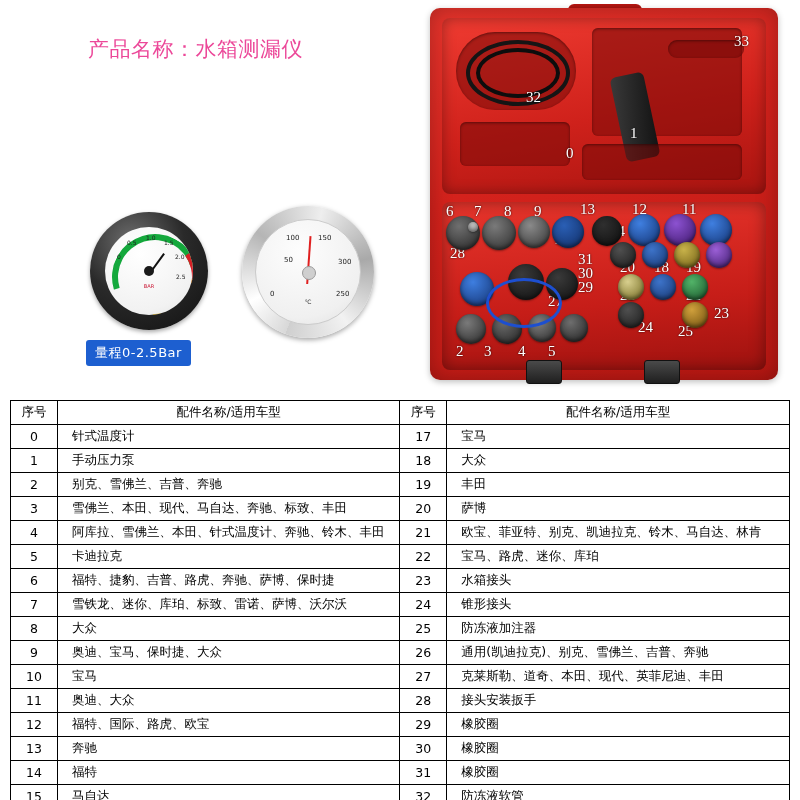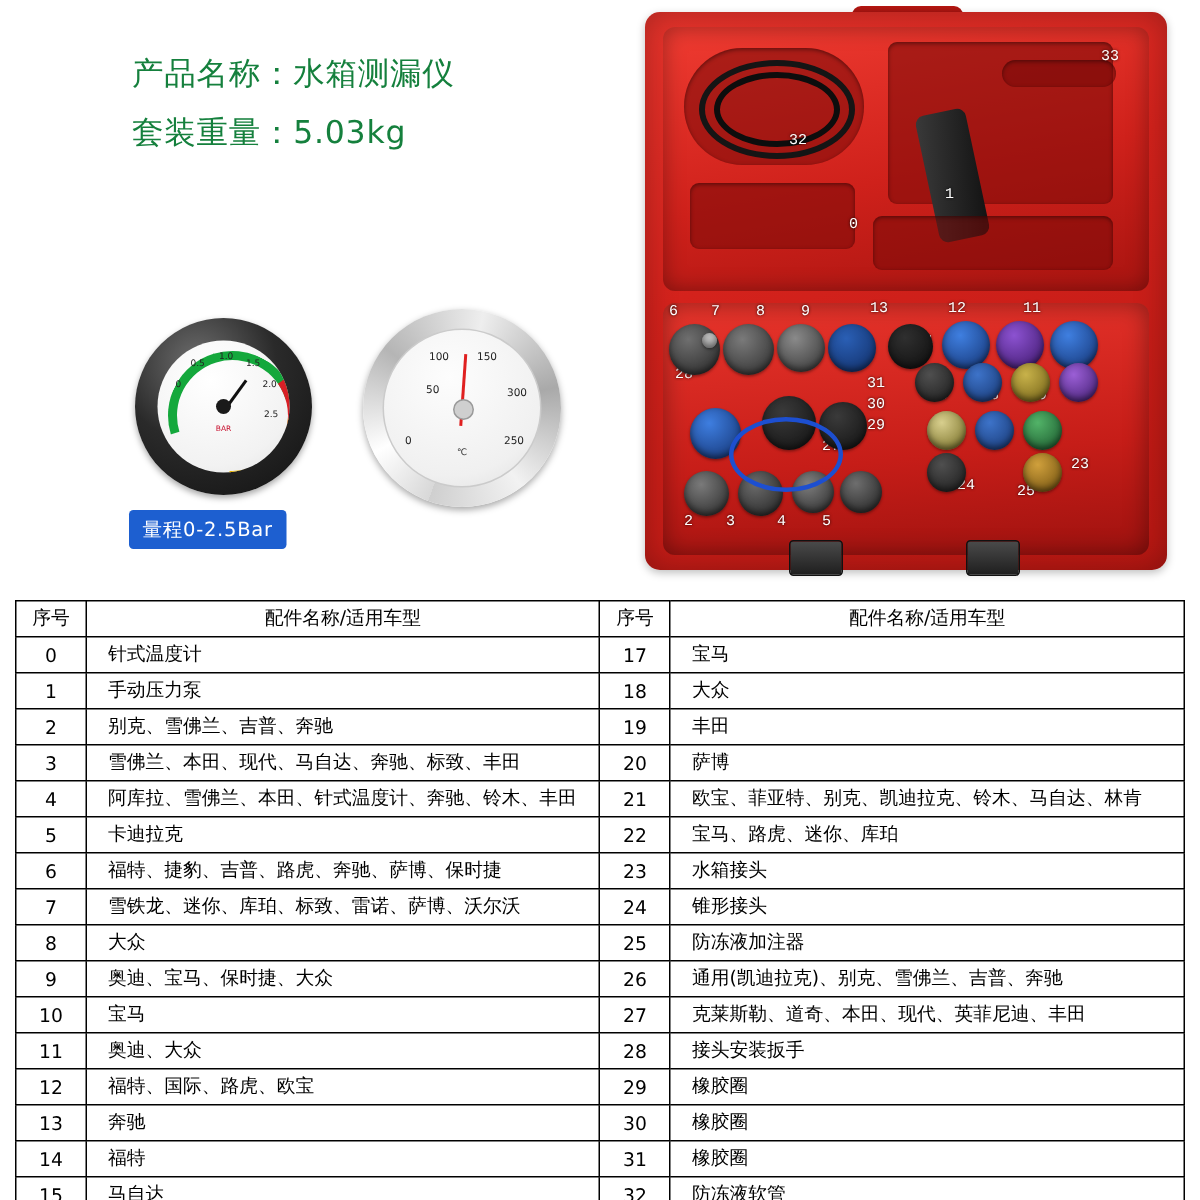--- a/index.html
+++ b/index.html
@@ -27,21 +27,21 @@
   #spec-block {
     position: absolute;
     left: 88px;
     top: 30px;
     width: 330px;
   }
   .spec-line {
     font-size: 21px;
     line-height: 39px;
     letter-spacing: 0.5px;
-    color: #15803d;
+    color: #ec4899;
     white-space: nowrap;
   }
 
   
   #gauge-row {
     position: absolute;
     left: 84px;
     top: 212px;
     width: 330px;
     height: 150px;
@@ -252,22 +252,22 @@
     position: absolute;
     left: 176px; top: 56px;
     width: 34px; height: 86px;
     background: linear-gradient(100deg, #3a3a3a, #121212);
     border-radius: 6px;
     transform: rotate(-12deg);
   }
   .num-label {
     position: absolute;
     color: #fff;
-    font-size: 10px;
-    font-family: Liberation Mono, monospace;
+    font-size: 15px;
+    font-family: Liberation Serif, serif;
     text-shadow: 0 0 2px rgba(0,0,0,.9);
     line-height: 1;
   }
   .blue-hose {
     position: absolute;
     border: 3px solid #1d4fd0;
     border-radius: 50%;
   }
 
   
@@ -300,21 +300,20 @@
   }
   .hdr-name { text-align: center !important; padding-left: 4px !important; }
 </style>
 </head>
 <body>
 
 <div id="top-area">
 
   <div id="spec-block">
     <div class="spec-line">产品名称：水箱测漏仪</div>
-    <div class="spec-line">套装重量：5.03kg</div>
   </div>
 
   <div id="gauge-row">
 
     <div class="gauge-wrap" id="pressure-gauge">
       <div class="bezel-black">
         <div class="face-white">
           <div class="arc arc-green"></div>
           <div class="arc arc-red"></div>
           <div class="arc arc-yellow"></div>

